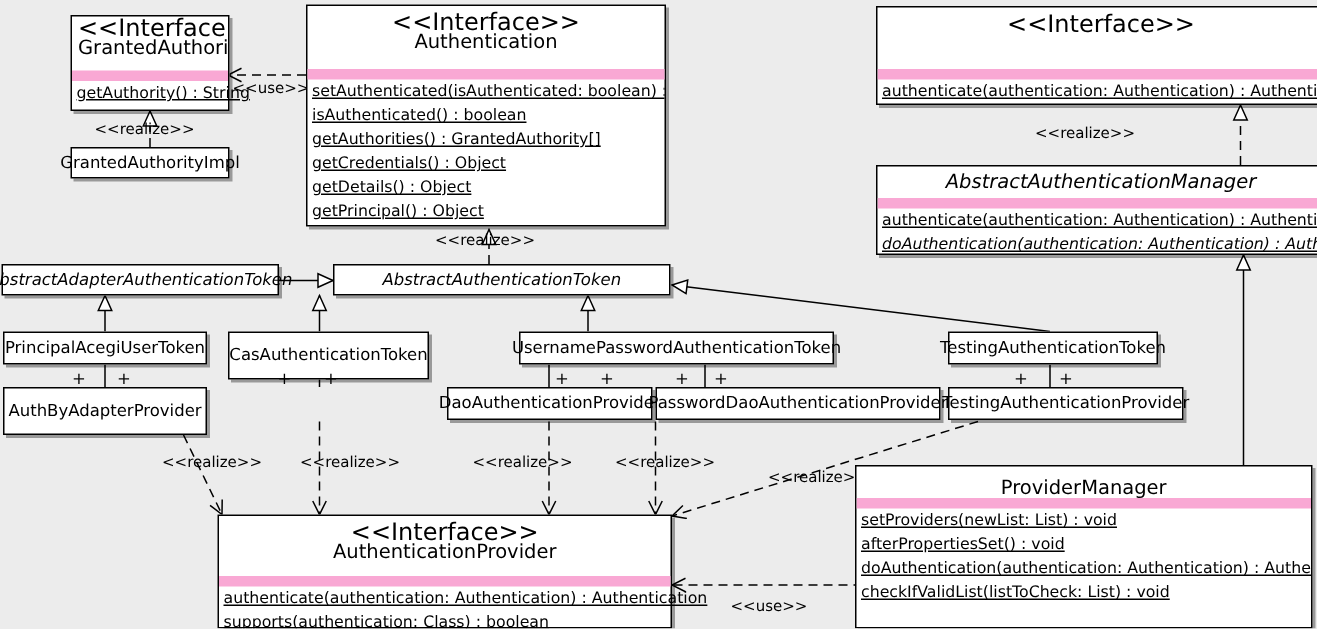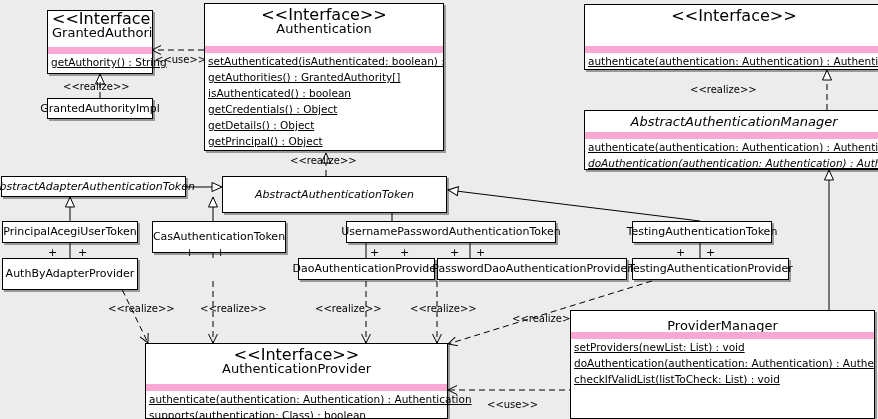--- a/index.html
+++ b/index.html
@@ -171,22 +171,22 @@
     <span class="nm">GrantedAuthorityImpl</span>
   </div>
 
   <div class="uml-box" style="left:204px; top:3px; width:240px; height:148px;">
     <div class="hdr" style="height:42px; padding-top:4px;">
       <span class="stereo">&lt;&lt;Interface&gt;&gt;</span>
       <span class="nm">Authentication</span>
     </div>
     <div class="members divider clipbox" style="height:105px;">
       <div class="member">setAuthenticated(isAuthenticated: boolean) : void</div>
+      <div class="member">isAuthenticated() : boolean</div>
       <div class="member">getAuthorities() : GrantedAuthority[]</div>
-      <div class="member">isAuthenticated() : boolean</div>
       <div class="member">getCredentials() : Object</div>
       <div class="member">getDetails() : Object</div>
       <div class="member">getPrincipal() : Object</div>
     </div>
   </div>
 
   <div class="uml-box clipbox" style="left:584px; top:4px; width:300px; height:66px;">
     <div class="hdr" style="height:41px; padding-top:4px;">
       <span class="stereo">&lt;&lt;Interface&gt;&gt;</span>
     </div>
@@ -202,21 +202,21 @@
     <div class="members divider">
       <div class="member">authenticate(authentication: Authentication) : Authentication</div>
       <div class="member italic">doAuthentication(authentication: Authentication) : Authentication</div>
     </div>
   </div>
 
   <div class="uml-box simple italic" style="left:1px; top:176px; width:185px; height:21px;">
     <span class="nm">AbstractAdapterAuthenticationToken</span>
   </div>
 
-  <div class="uml-box simple italic" style="left:222px; top:176px; width:225px; height:37px;">
+  <div class="uml-box simple italic" style="left:222px; top:176px; width:225px; height:21px;">
     <span class="nm">AbstractAuthenticationToken</span>
   </div>
 
   <div class="uml-box simple" style="left:2px; top:221px; width:136px; height:22px;">
     <span class="nm">PrincipalAcegiUserToken</span>
   </div>
   <div class="uml-box simple" style="left:152px; top:221px; width:134px; height:32px;">
     <span class="nm">CasAuthenticationToken</span>
   </div>
   <div class="uml-box simple" style="left:346px; top:221px; width:210px; height:22px;">
@@ -260,20 +260,21 @@
       <div class="member">supports(authentication: Class) : boolean</div>
     </div>
   </div>
 
   <div class="uml-box clipbox" style="left:570px; top:310px; width:305px; height:109px;">
     <div class="hdr" style="height:21px; padding-top:7px;">
       <span class="nm">ProviderManager</span>
     </div>
     <div class="members divider">
       <div class="member">setProviders(newList: List) : void</div>
+      <div class="member">afterPropertiesSet() : void</div>
       <div class="member">doAuthentication(authentication: Authentication) : Authentication</div>
       <div class="member">checkIfValidList(listToCheck: List) : void</div>
     </div>
   </div>
 
   <div class="edge-label" style="left:155px; top:54px;">&lt;&lt;use&gt;&gt;</div>
 
   <div class="edge-label" style="left:63px; top:81px;">&lt;&lt;realize&gt;&gt;</div>
 
   <div class="edge-label" style="left:290px; top:155px;">&lt;&lt;realize&gt;&gt;</div>

